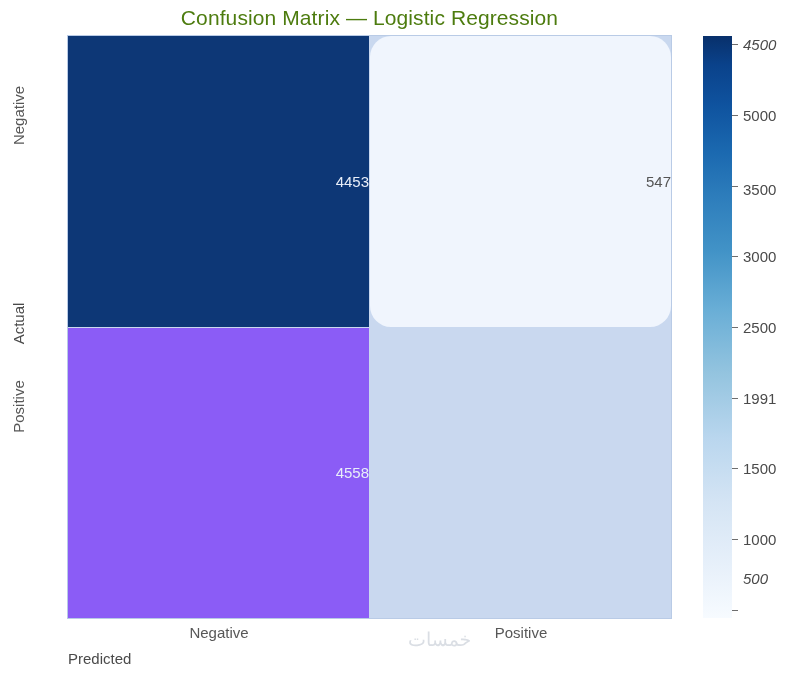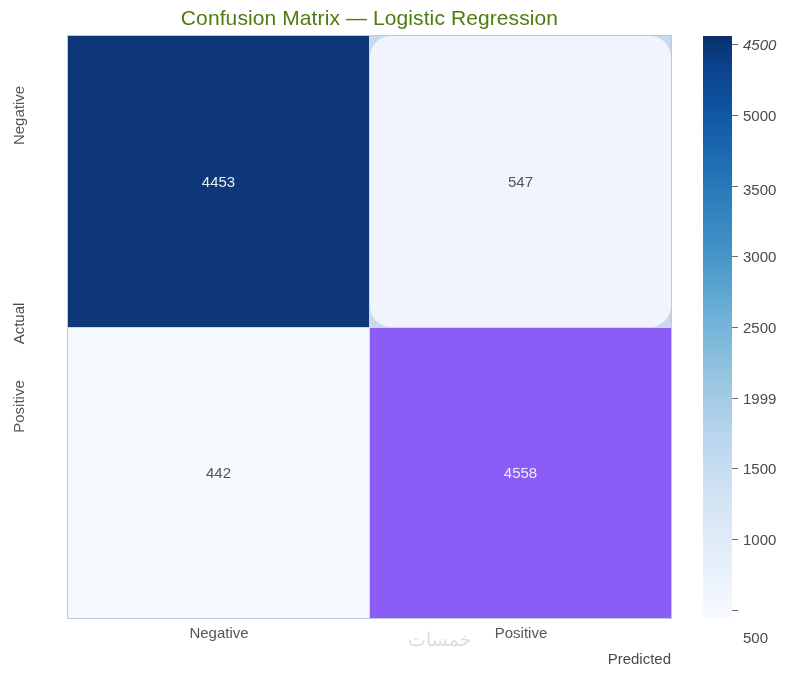--- a/index.html
+++ b/index.html
@@ -47,21 +47,21 @@
     grid-template-rows: 1fr 1fr;
     gap: 1px;
     background: #c9d8ef;
     box-sizing: border-box;
     outline: 1px solid #b9cbe6;
   }
   .cell {
     position: relative;
     display: flex;
     align-items: center;
-    justify-content: center;
+    justify-content: flex-end;
     font-size: 15px;
     overflow: hidden;
   }
   .cell-value {
     pointer-events: none;
   }
 
   
   .xtick {
     position: absolute;
@@ -87,21 +87,21 @@
   }
   #ytick-0 { top: 107px; }
   #ytick-1 { top: 398px; }
 
   
   #xlabel {
     position: absolute;
     left: 68px;
     top: 650px;
     width: 603px;
-    text-align: right;
+    text-align: left;
     font-size: 15px;
     color: #4a4a4a;
     white-space: nowrap;
   }
   #ylabel {
     position: absolute;
     left: -42px;
     top: 315px;
     width: 120px;
     text-align: center;
@@ -167,23 +167,20 @@
 
   <div id="chart-title">Confusion Matrix — Logistic Regression</div>
 
   <div id="heatmap">
     <div class="cell" id="cell-0-0" style="background: rgb(13, 55, 118); color: rgb(232, 238, 248);">
       <span class="cell-value">4453</span>
     </div>
     <div class="cell" id="cell-0-1" style="background: rgb(240, 245, 253); color: rgb(85, 85, 85); border-radius: 21px;">
       <span class="cell-value">547</span>
     </div>
-    <div class="cell" id="cell-1-0" style="background: rgb(246, 249, 254); color: rgb(85, 85, 85);">
-      <span class="cell-value">442</span>
-    </div>
     <div class="cell" id="cell-1-1" style="background: #8b5cf6; color: rgb(232, 238, 248);">
       <span class="cell-value">4558</span>
     </div>
   </div>
 
   <div class="xtick" id="xtick-0">Negative</div>
   <div class="xtick" id="xtick-1">Positive</div>
 
   <div class="ytick" id="ytick-0">Negative</div>
   <div class="ytick" id="ytick-1">Positive</div>
@@ -199,22 +196,22 @@
       <div class="cb-label" style="top: 44.2012px; font-style: italic;">4500</div>
       <div class="cb-tick" style="top: 114.901px;"></div>
       <div class="cb-label" style="top: 114.901px;">5000</div>
       <div class="cb-tick" style="top: 185.601px;"></div>
       <div class="cb-label" style="top: 189px;">3500</div>
       <div class="cb-tick" style="top: 256.3px;"></div>
       <div class="cb-label" style="top: 256.3px;">3000</div>
       <div class="cb-tick" style="top: 327px;"></div>
       <div class="cb-label" style="top: 327px;">2500</div>
       <div class="cb-tick" style="top: 397.7px;"></div>
-      <div class="cb-label" style="top: 397.7px;">1999</div>
+      <div class="cb-label" style="top: 397.7px;">1991</div>
       <div class="cb-tick" style="top: 468.399px;"></div>
       <div class="cb-label" style="top: 468.399px;">1500</div>
       <div class="cb-tick" style="top: 539.099px;"></div>
       <div class="cb-label" style="top: 539.099px;">1000</div>
       <div class="cb-tick" style="top: 609.799px;"></div>
-      <div class="cb-label" style="top: 637px;">500</div>
+      <div class="cb-label" style="top: 578px; font-style: italic;">500</div>
     </div>
 
 </div>
 
 </body></html>

